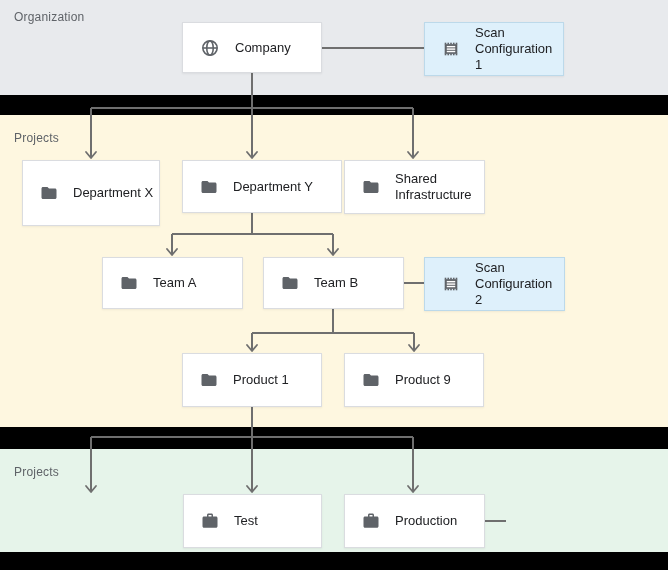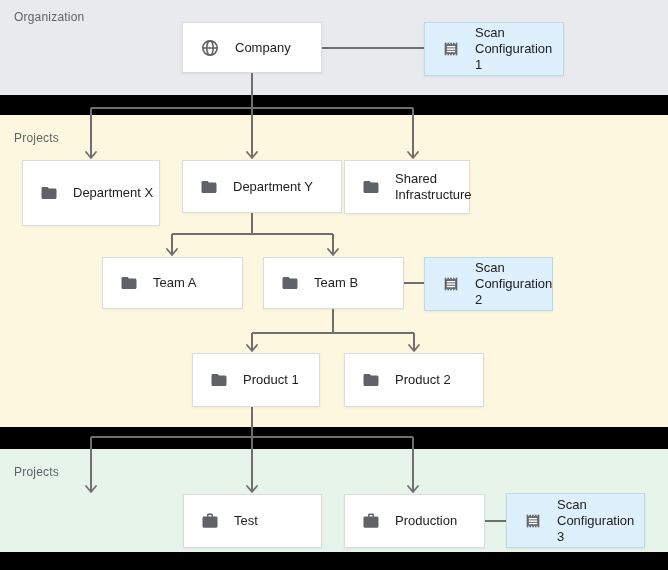--- a/index.html
+++ b/index.html
@@ -151,77 +151,71 @@
     <span class="nlabel">Department X</span>
   </div>
 
   <div class="node" style="left:182px;top:160px;width:160px;height:53px">
     <svg class="icon">
         <use href="#i-folder"></use>
       </svg>
     <span class="nlabel">Department Y</span>
   </div>
 
-  <div class="node" style="left:344px;top:160px;width:126px;height:54px">
+  <div class="node" style="left:344px;top:160px;width:141px;height:54px">
     <svg class="icon">
         <use href="#i-folder"></use>
       </svg>
     <span class="nlabel">Shared Infrastructure</span>
   </div>
 
   <div class="node" style="left:263px;top:257px;width:141px;height:52px">
     <svg class="icon">
         <use href="#i-folder"></use>
       </svg>
     <span class="nlabel">Team B</span>
   </div>
 
   <div class="node" style="left:102px;top:257px;width:141px;height:52px">
     <svg class="icon">
         <use href="#i-folder"></use>
       </svg>
     <span class="nlabel">Team A</span>
   </div>
 
-  <div class="node scan" style="left:424px;top:257px;width:129px;height:54px">
+  <div class="node scan" style="left:424px;top:257px;width:141px;height:54px">
     <svg class="icon">
         <use href="#i-scan"></use>
       </svg>
     <span class="nlabel">Scan Configuration 2</span>
   </div>
 
-  <div class="node" style="left:192px;top:353px;width:128px;height:54px">
+  <div class="node" style="left:182px;top:353px;width:140px;height:54px">
     <svg class="icon">
         <use href="#i-folder"></use>
       </svg>
     <span class="nlabel">Product 1</span>
   </div>
 
   <div class="node" style="left:344px;top:353px;width:140px;height:54px">
     <svg class="icon">
         <use href="#i-folder"></use>
       </svg>
-    <span class="nlabel">Product 2</span>
+    <span class="nlabel">Product 9</span>
   </div>
 
 
   <div class="node" style="left:183px;top:494px;width:139px;height:54px">
     <svg class="icon">
         <use href="#i-work"></use>
       </svg>
     <span class="nlabel">Test</span>
   </div>
 
   <div class="node" style="left:344px;top:494px;width:141px;height:54px">
     <svg class="icon">
         <use href="#i-work"></use>
       </svg>
     <span class="nlabel">Production</span>
   </div>
 
-  <div class="node scan" style="left:506px;top:493px;width:139px;height:55px">
-    <svg class="icon">
-        <use href="#i-scan"></use>
-      </svg>
-    <span class="nlabel">Scan Configuration 3</span>
-  </div>
 
 </div>
 
 </body></html>

